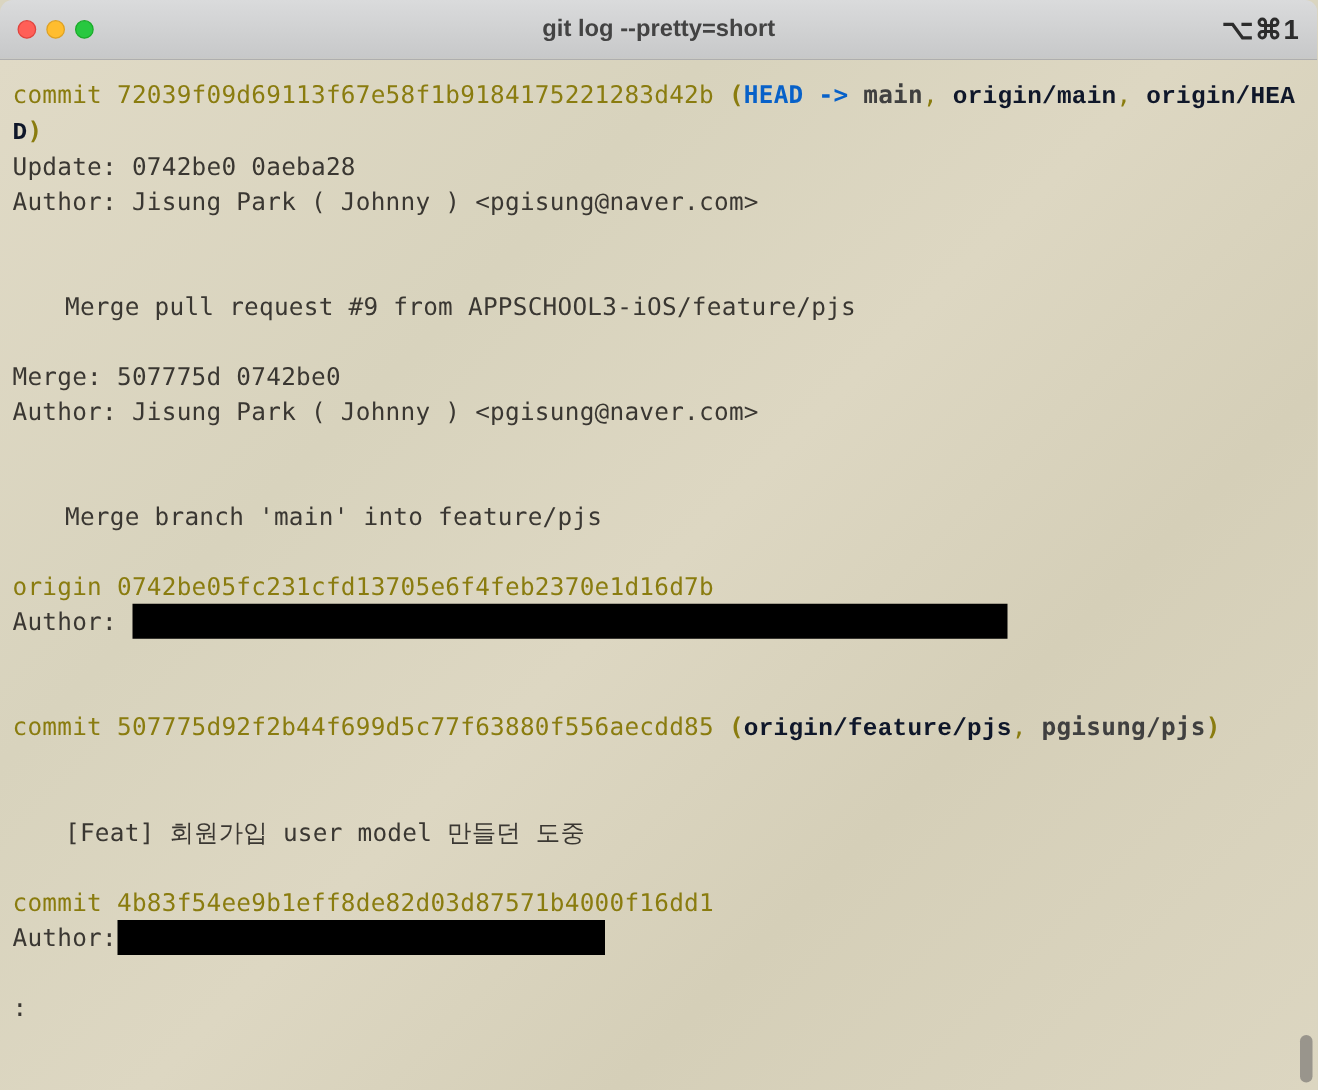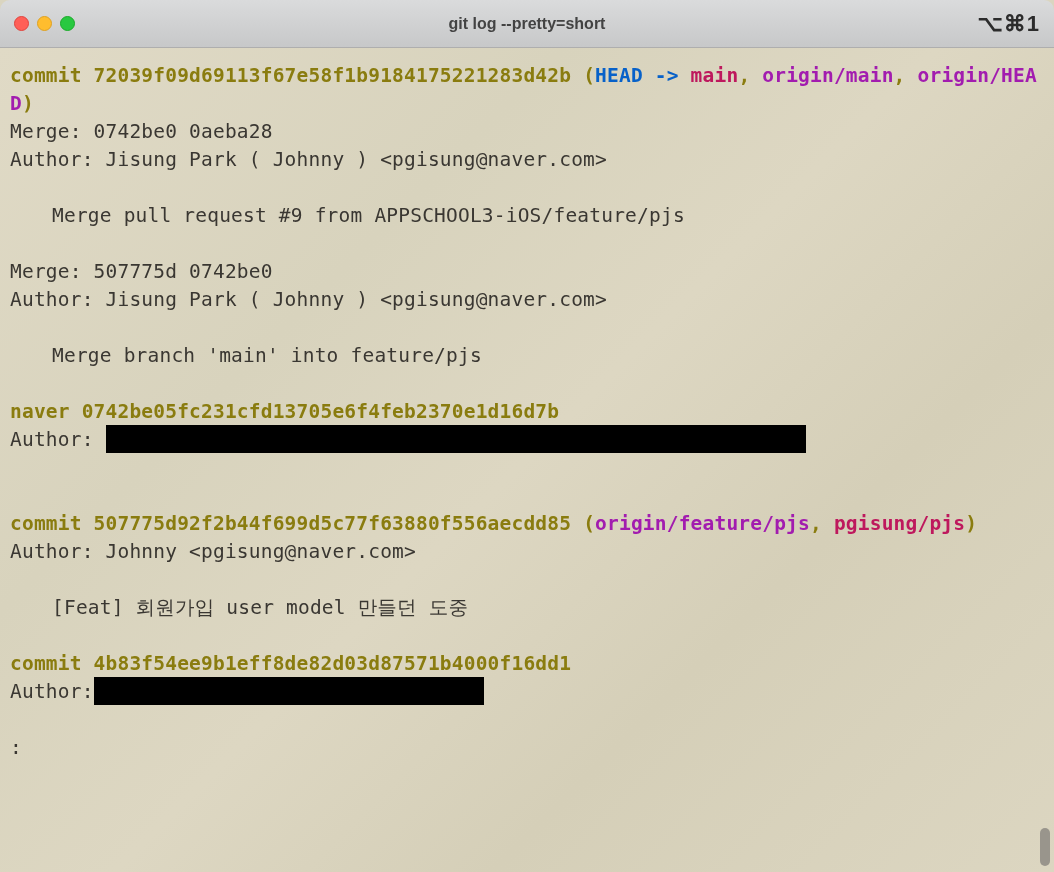--- a/index.html
+++ b/index.html
@@ -48,21 +48,21 @@
     }
     .tl-close { background: #ff5f57; border: 1px solid #e0443e; }
     .tl-min   { background: #ffbd2e; border: 1px solid #dea123; }
     .tl-max   { background: #28c840; border: 1px solid #1aab29; }
     .title-text {
       position: absolute;
       left: 0;
       right: 0;
       text-align: center;
       font-family: -apple-system, BlinkMacSystemFont, "Helvetica Neue", sans-serif;
-      font-size: 16px;
+      font-size: 19px;
       font-weight: 700;
       color: #434343;
       pointer-events: none;
     }
     .title-shortcut {
       margin-left: auto;
       font-family: -apple-system, BlinkMacSystemFont, "Helvetica Neue", sans-serif;
       font-size: 22px;
       font-weight: 700;
       color: #2c2c2c;
@@ -71,24 +71,24 @@
     .terminal {
       position: relative;
       padding: 14px 10px 10px 10px;
       font-size: 19.5px;
       line-height: 28px;
       color: #3a3732;
       letter-spacing: 0.2px;
       z-index: 5;
       font-weight: 500;
     }
-    .yellow { color: #8a7c0f; font-weight: 700; }
-    .red    { color: #a21caf; font-weight: 700; }
+    .yellow { color: #8a7c0f; font-weight: 400; }
+    .red    { color: #0f172a; font-weight: 700; font-family: Liberation Mono, monospace; }
     .blue   { color: #0761c9; font-weight: 700; }
-    .gray   { color: #be185d; font-weight: 600; }
+    .gray   { color: #404040; font-weight: 600; }
     .paren  { color: #8a7c0f; font-weight: 700; }
     .redact {
       display: inline-block;
       background: #000;
       height: 28px;
       vertical-align: middle;
       margin-top: -4px;
     }
     .redact1 { width: 700px; }
     .redact2 { width: 390px; }
@@ -104,59 +104,58 @@
       background: #8d8a82;
       border-radius: 5px;
       opacity: 0.85;
       z-index: 20;
     }
     .line {
       white-space: pre-wrap;
       word-break: break-all;
     }
     .blank { height: 28px; }
-    .msg-indent { padding-left: 42px; }
+    .msg-indent { padding-left: 42px; margin-top: 28px; }
   </style>
 </head>
 <body>
 
 <div class="titlebar">
   <div class="traffic-lights">
     <div class="tl tl-close"></div>
     <div class="tl tl-min"></div>
     <div class="tl tl-max"></div>
   </div>
   <div class="title-text">git log --pretty=short</div>
   <div class="title-shortcut">⌥⌘1</div>
 </div>
 
 <div class="bg-overlay"></div>
 
 <div class="terminal">
 
   <div class="line"><span class="yellow">commit 72039f09d69113f67e58f1b9184175221283d42b</span><span class="paren"> (</span><span class="blue">HEAD -&gt; </span><span class="gray">main</span><span class="yellow">, </span><span class="red">origin/main</span><span class="yellow">, </span><span class="red">origin/HEAD</span><span class="paren">)</span></div>
-  <div class="line">Merge: 0742be0 0aeba28</div>
+  <div class="line">Update: 0742be0 0aeba28</div>
   <div class="line">Author: Jisung Park ( Johnny ) &lt;pgisung@naver.com&gt;</div>
   <div class="blank"></div>
   <div class="line msg-indent">Merge pull request #9 from APPSCHOOL3-iOS/feature/pjs</div>
   <div class="blank"></div>
 
   <div class="line">Merge: 507775d 0742be0</div>
   <div class="line">Author: Jisung Park ( Johnny ) &lt;pgisung@naver.com&gt;</div>
   <div class="blank"></div>
   <div class="line msg-indent">Merge branch 'main' into feature/pjs</div>
   <div class="blank"></div>
 
-  <div class="line"><span class="yellow">naver 0742be05fc231cfd13705e6f4feb2370e1d16d7b</span></div>
+  <div class="line"><span class="yellow">origin 0742be05fc231cfd13705e6f4feb2370e1d16d7b</span></div>
   <div class="line"><span>Author: </span><span class="redact redact1"></span></div>
   <div class="blank"></div>
   <div class="blank"></div>
 
   <div class="line"><span class="yellow">commit 507775d92f2b44f699d5c77f63880f556aecdd85</span><span class="paren"> (</span><span class="red">origin/feature/pjs</span><span class="yellow">, </span><span class="gray">pgisung/pjs</span><span class="paren">)</span></div>
-  <div class="line">Author: Johnny &lt;pgisung@naver.com&gt;</div>
   <div class="blank"></div>
   <div class="line msg-indent">[Feat] 회원가입 user model 만들던 도중</div>
   <div class="blank"></div>
 
   <div class="line"><span class="yellow">commit 4b83f54ee9b1eff8de82d03d87571b4000f16dd1</span></div>
   <div class="line"><span>Author:</span><span class="redact redact2"></span></div>
   <div class="blank"></div>
 
   <div class="line"><span class="pager-colon">:</span></div>
 

